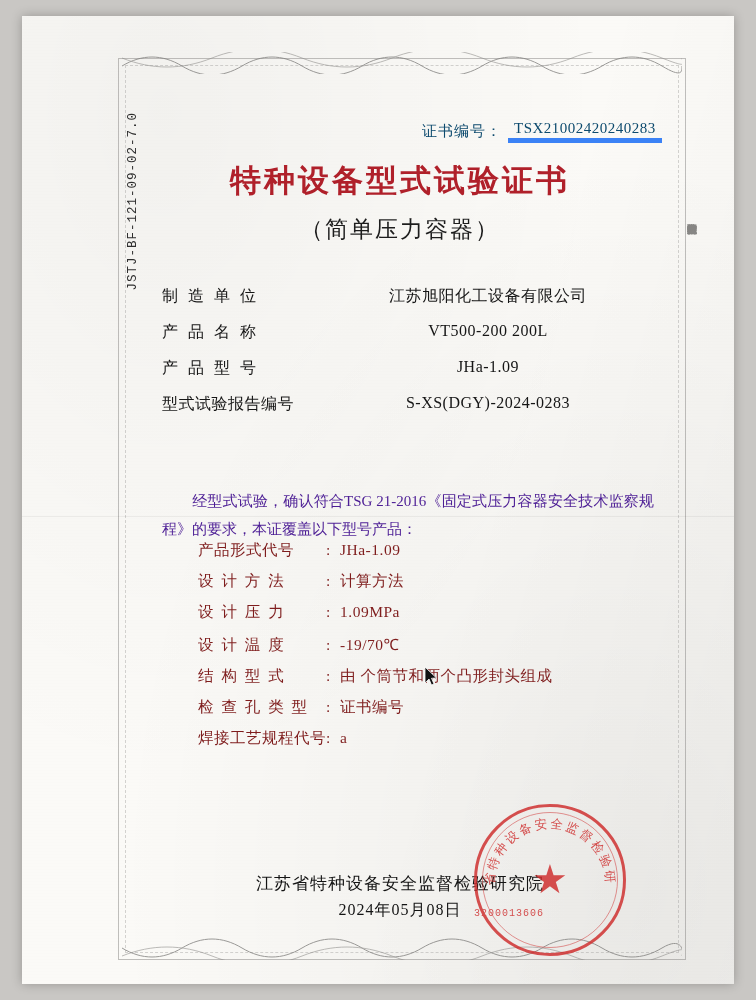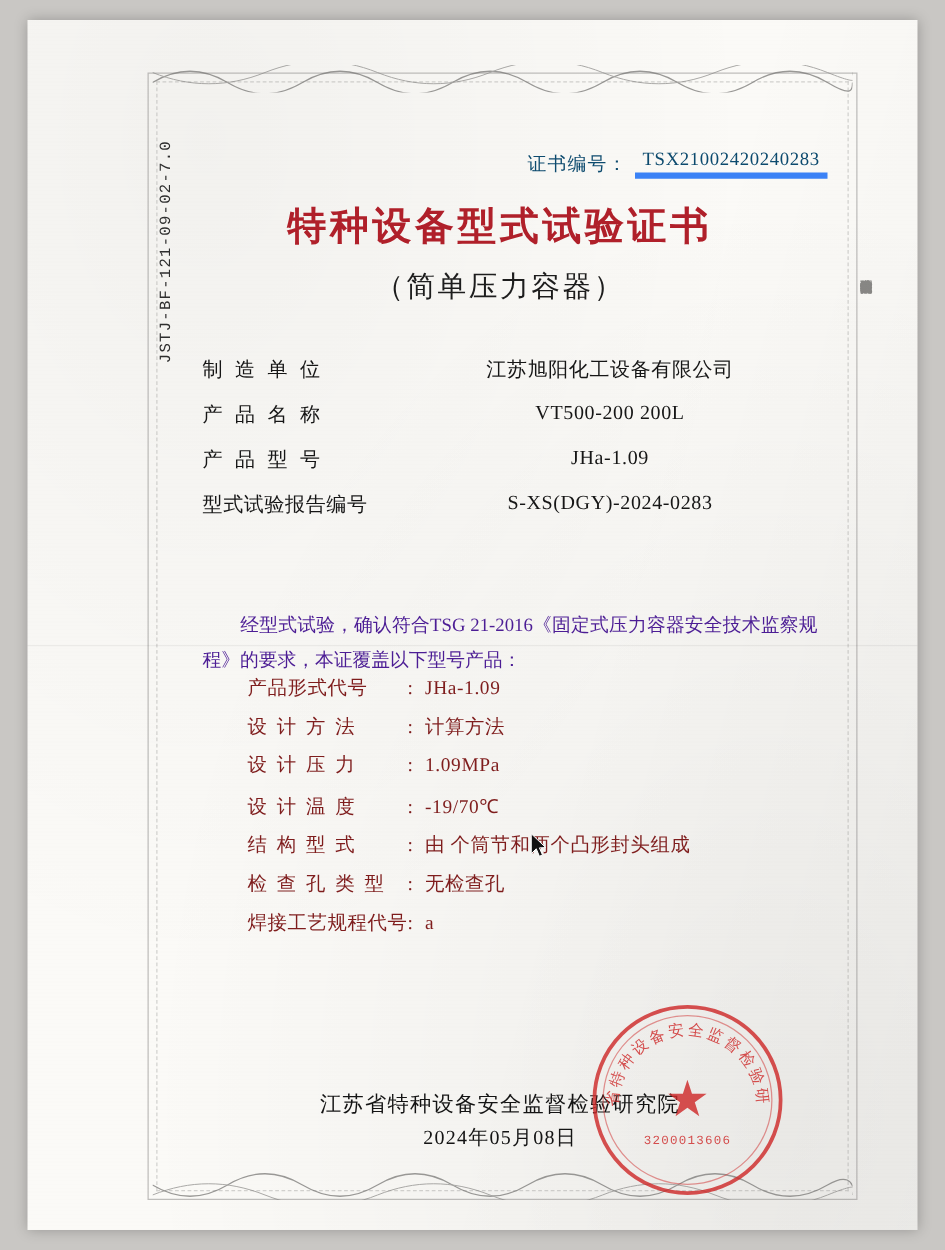--- a/index.html
+++ b/index.html
@@ -261,21 +261,20 @@
   .seal-arc-text, .seal-bottom-text {
     position: absolute;
     left: 0; top: 0;
     width: 152px; height: 152px;
   }
   .seal-code {
     position: absolute;
     left: 0;
     top: 104px;
     width: 152px;
-    text-align: center;
     font-size: 10px;
     color: #cf2b2b;
     letter-spacing: 1px;
     font-family: "Liberation Mono", monospace;
   }
 
   .scan-noise {
     position: absolute;
     inset: 0;
     pointer-events: none;
@@ -365,21 +364,21 @@
         <span class="spec-value">-19/70℃</span>
       </div>
       <div class="spec-row">
         <span class="spec-label">结 构 型 式</span>
         <span class="spec-colon">:</span>
         <span class="spec-value">由  个筒节和两个凸形封头组成</span>
       </div>
       <div class="spec-row">
         <span class="spec-label">检 查 孔 类 型</span>
         <span class="spec-colon">:</span>
-        <span class="spec-value">无检查孔</span>
+        <span class="spec-value">证书编号</span>
       </div>
       <div class="spec-row">
         <span class="spec-label tight">焊接工艺规程代号</span>
         <span class="spec-colon">:</span>
         <span class="spec-value">a</span>
       </div>
     </div>
 
     <svg class="cursor" viewBox="0 0 14 22">
       <path d="M1,1 L1,17 L5,13 L7.5,19 L10,18 L7.5,12.3 L12.5,12 Z" fill="#111" stroke="#fff" stroke-width="0.8"></path>

